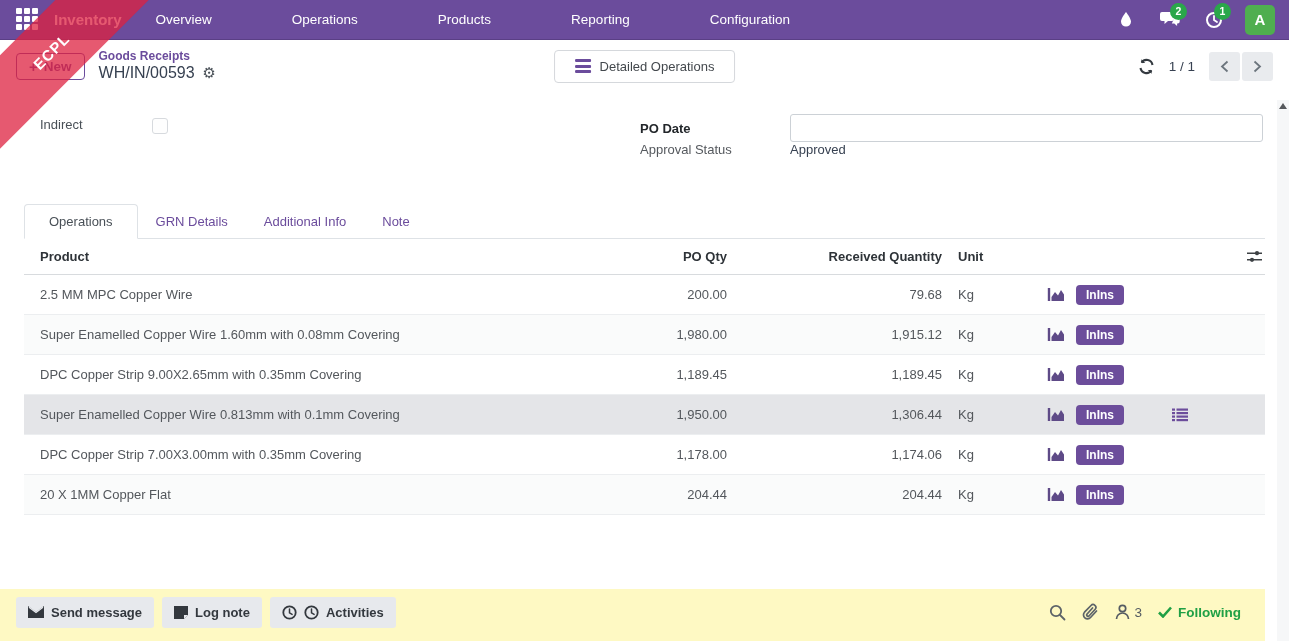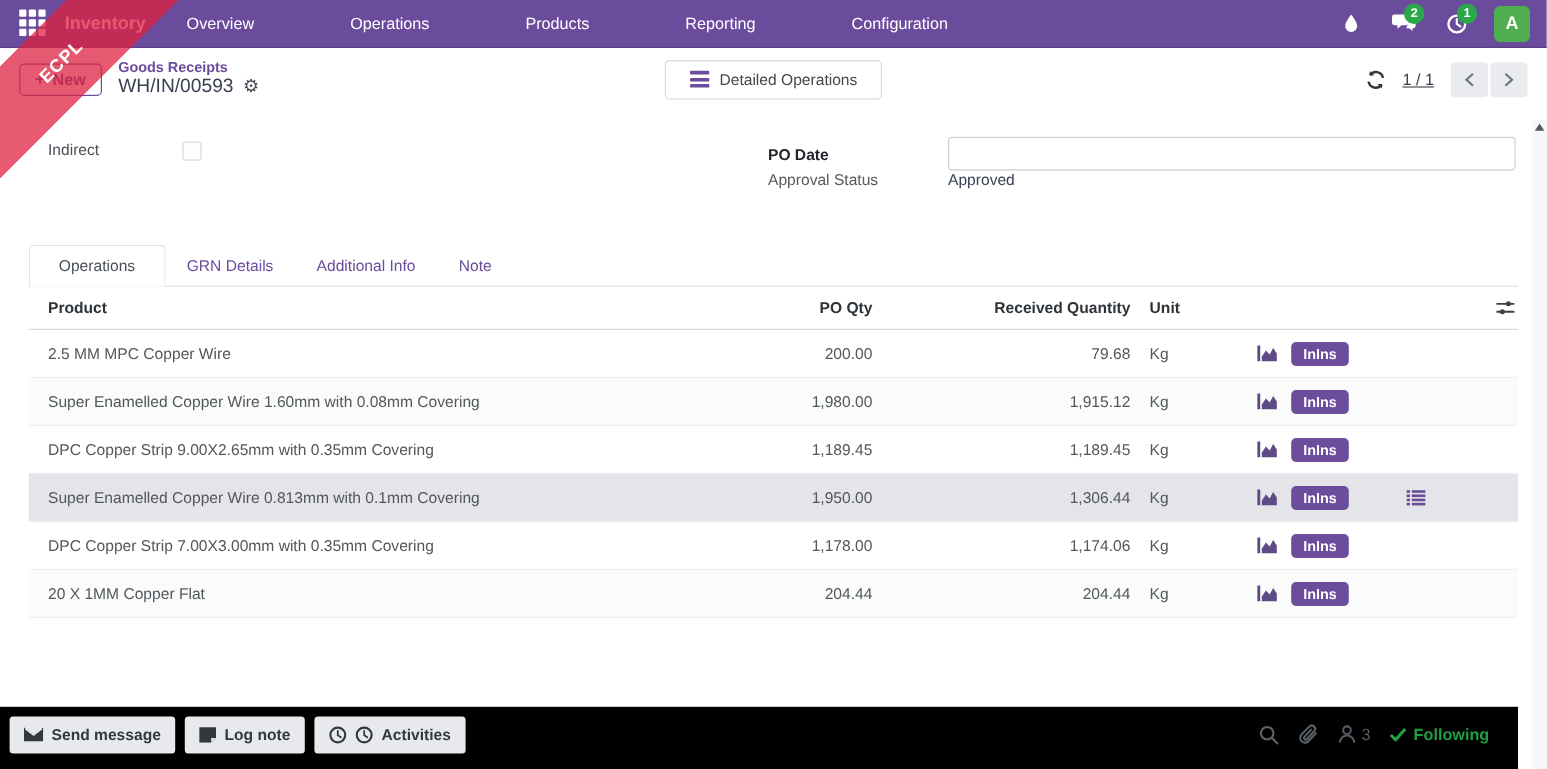--- a/index.html
+++ b/index.html
@@ -52,21 +52,21 @@
   .breadcrumb-parent { color: #6b4c9c; font-size: 12px; font-weight: 700; cursor: pointer; }
   .record-line { display: flex; align-items: center; gap: 8px; }
   .record-name { font-size: 16px; color: #374151; }
   .gear-glyph { color: #495057; font-size: 15px; cursor: pointer; }
   .btn-detailed { position: absolute; left: 50%; transform: translateX(-50%);
     display: inline-flex; align-items: center; gap: 9px; border: 1px solid #d5d8dc;
     background: #fff; border-radius: 4px; padding: 8px 20px; font-size: 13px; color: #43484d;
     cursor: pointer; }
   .hamburger { display: inline-flex; flex-direction: column; gap: 2.5px; }
   .hamburger i { width: 16px; height: 3px; background: #6b4c9c; border-radius: 1px; }
-  .cp-right { margin-left: auto; display: flex; align-items: center; gap: 14px; text-decoration: underline; }
+  .cp-right { margin-left: auto; display: flex; align-items: center; gap: 14px; }
   .refresh-btn { cursor: pointer; display: flex; }
   .pager-value { color: #374151; font-size: 13.5px; cursor: pointer; }
   .pager-btns { display: flex; gap: 2px; }
   .pager-arrow { width: 31px; height: 29px; background: #e9ebee; border: none; border-radius: 3px;
     display: flex; align-items: center; justify-content: center; cursor: pointer; }
 
   
   .form-area { display: flex; padding: 22px 26px 14px 40px; height: 110px; }
   .form-left { width: 600px; display: flex; align-items: flex-start; padding-top: 3px; }
   .form-left .f-label { width: 112px; color: #495057; }
@@ -101,21 +101,21 @@
   .icons-cell { display: flex; align-items: center; padding-left: 12px; }
   .chart-icon { display: inline-flex; cursor: pointer; }
   .badge-inins { margin-left: 10px; background: #6c4d9b; color: #fff; font-weight: 700;
     font-size: 12px; padding: 4px 10px; border-radius: 4px; cursor: pointer; line-height: 1; }
   .list-icon { margin-left: 48px; display: inline-flex; cursor: pointer; }
   .sliders-icon { cursor: pointer; display: inline-flex; justify-content: flex-end; width: 100%;
     padding-right: 2px; }
 
   
   .chatter { position: absolute; left: 0; right: 24px; bottom: 0; height: 52px;
-    display: flex; align-items: center; padding: 0 24px 6px 8px; background: #000000; }
+    display: flex; align-items: center; padding: 0 24px 6px 16px; background: #fef9c3; }
   .chat-btn { display: inline-flex; align-items: center; gap: 7px; background: #e7e9ed;
     border: none; border-radius: 3px; height: 31px; padding: 0 12px; font-size: 13px;
     font-weight: 700; color: #33383e; cursor: pointer; margin-right: 8px;
     font-family: "Liberation Sans", sans-serif; }
   .chatter-right { margin-left: auto; display: flex; align-items: center; gap: 16px; }
   .c-icon { display: inline-flex; align-items: center; cursor: pointer; color: #5c6368; }
   .followers { display: inline-flex; align-items: center; gap: 4px; color: #545b62;
     cursor: pointer; font-size: 13.5px; }
   .following { display: inline-flex; align-items: center; gap: 6px; color: #1fa045;
     font-weight: 700; font-size: 13.5px; cursor: pointer; }

